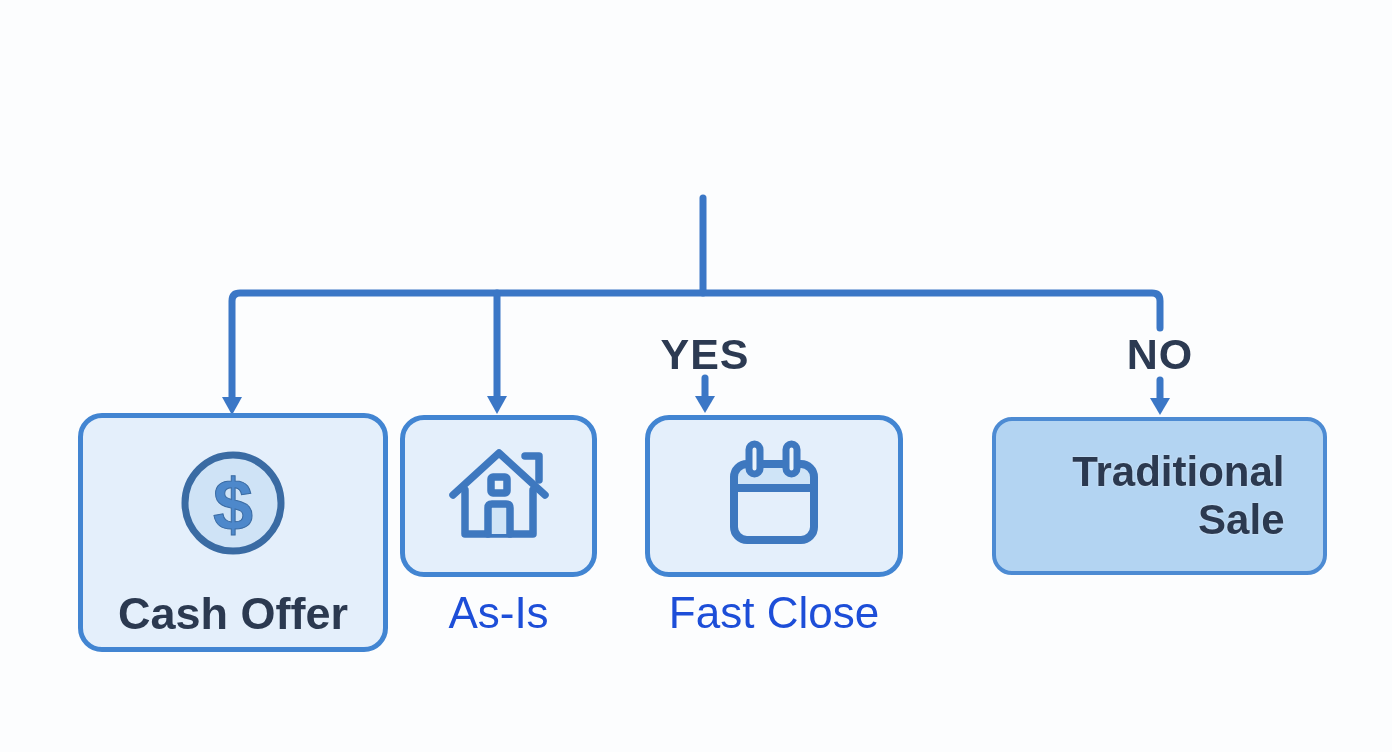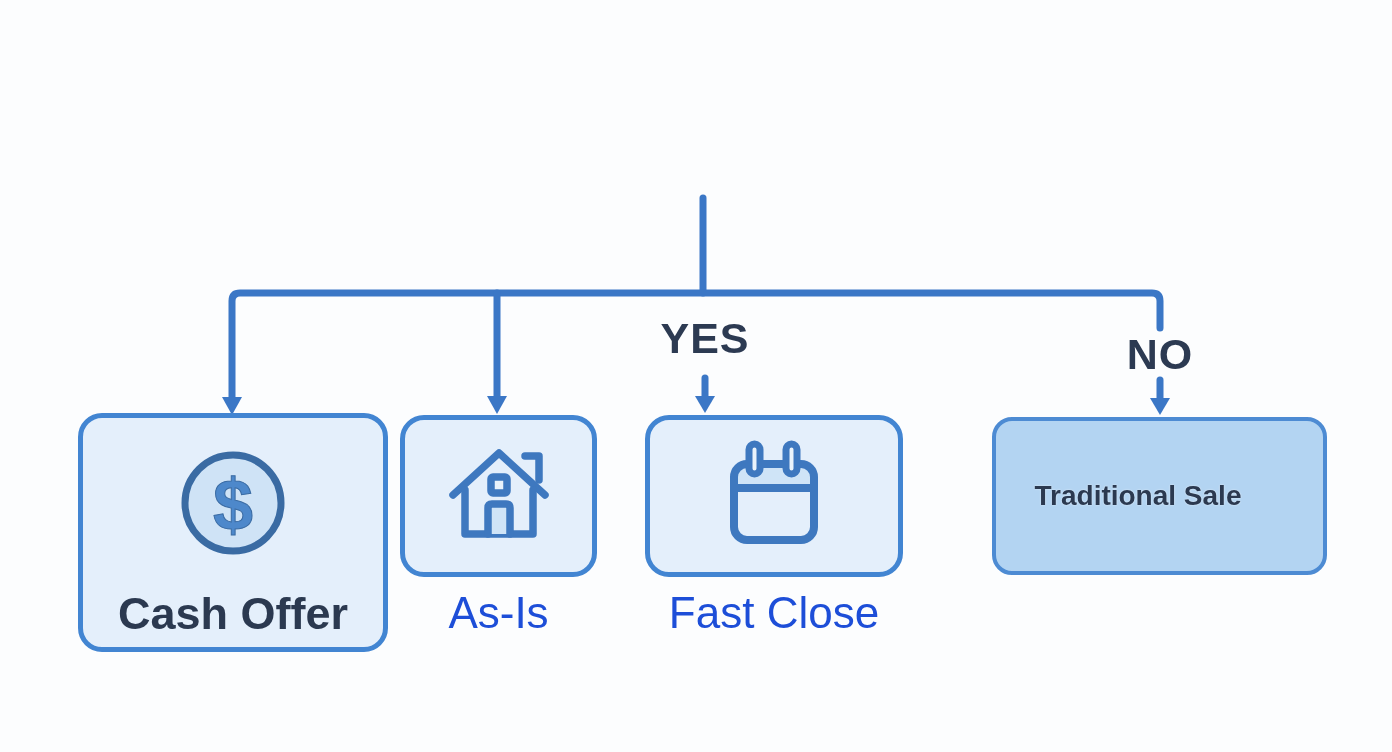--- a/index.html
+++ b/index.html
@@ -38,21 +38,21 @@
   
   .branch-label {
     position: absolute;
     width: 120px;
     text-align: center;
     font-size: 43px;
     font-weight: bold;
     color: #2c3a52;
     letter-spacing: 1px;
   }
-  .branch-label.yes { left: 645px; top: 314px; }
+  .branch-label.yes { left: 645px; top: 330px; }
   .branch-label.no  { left: 1100px; top: 330px; }
 
   
   .card {
     position: absolute;
     background: #e4effb;
     border: 5px solid #4285d2;
     border-radius: 24px;
     box-sizing: border-box;
     display: flex; flex-direction: column;
@@ -68,23 +68,23 @@
 
   .card-label-inside {
     font-size: 45px;
     font-weight: bold;
     color: #2b3950;
   }
   .card.cash .icon-wrap { margin-top: 30px; }
   .card.cash .card-label-inside { margin-top: 26px; }
 
   .card.trad .card-label-inside {
-    font-size: 28px;
+    font-size: 42px;
     line-height: 1.15;
-    text-align: left;
+    text-align: right;
     width: 250px;
     text-shadow: 0 0 2px rgba(255,255,255,0.7);
   }
 
   .below-label {
     position: absolute;
     text-align: center;
     font-size: 44px;
     font-weight: normal;
     color: #1d4ed8;

